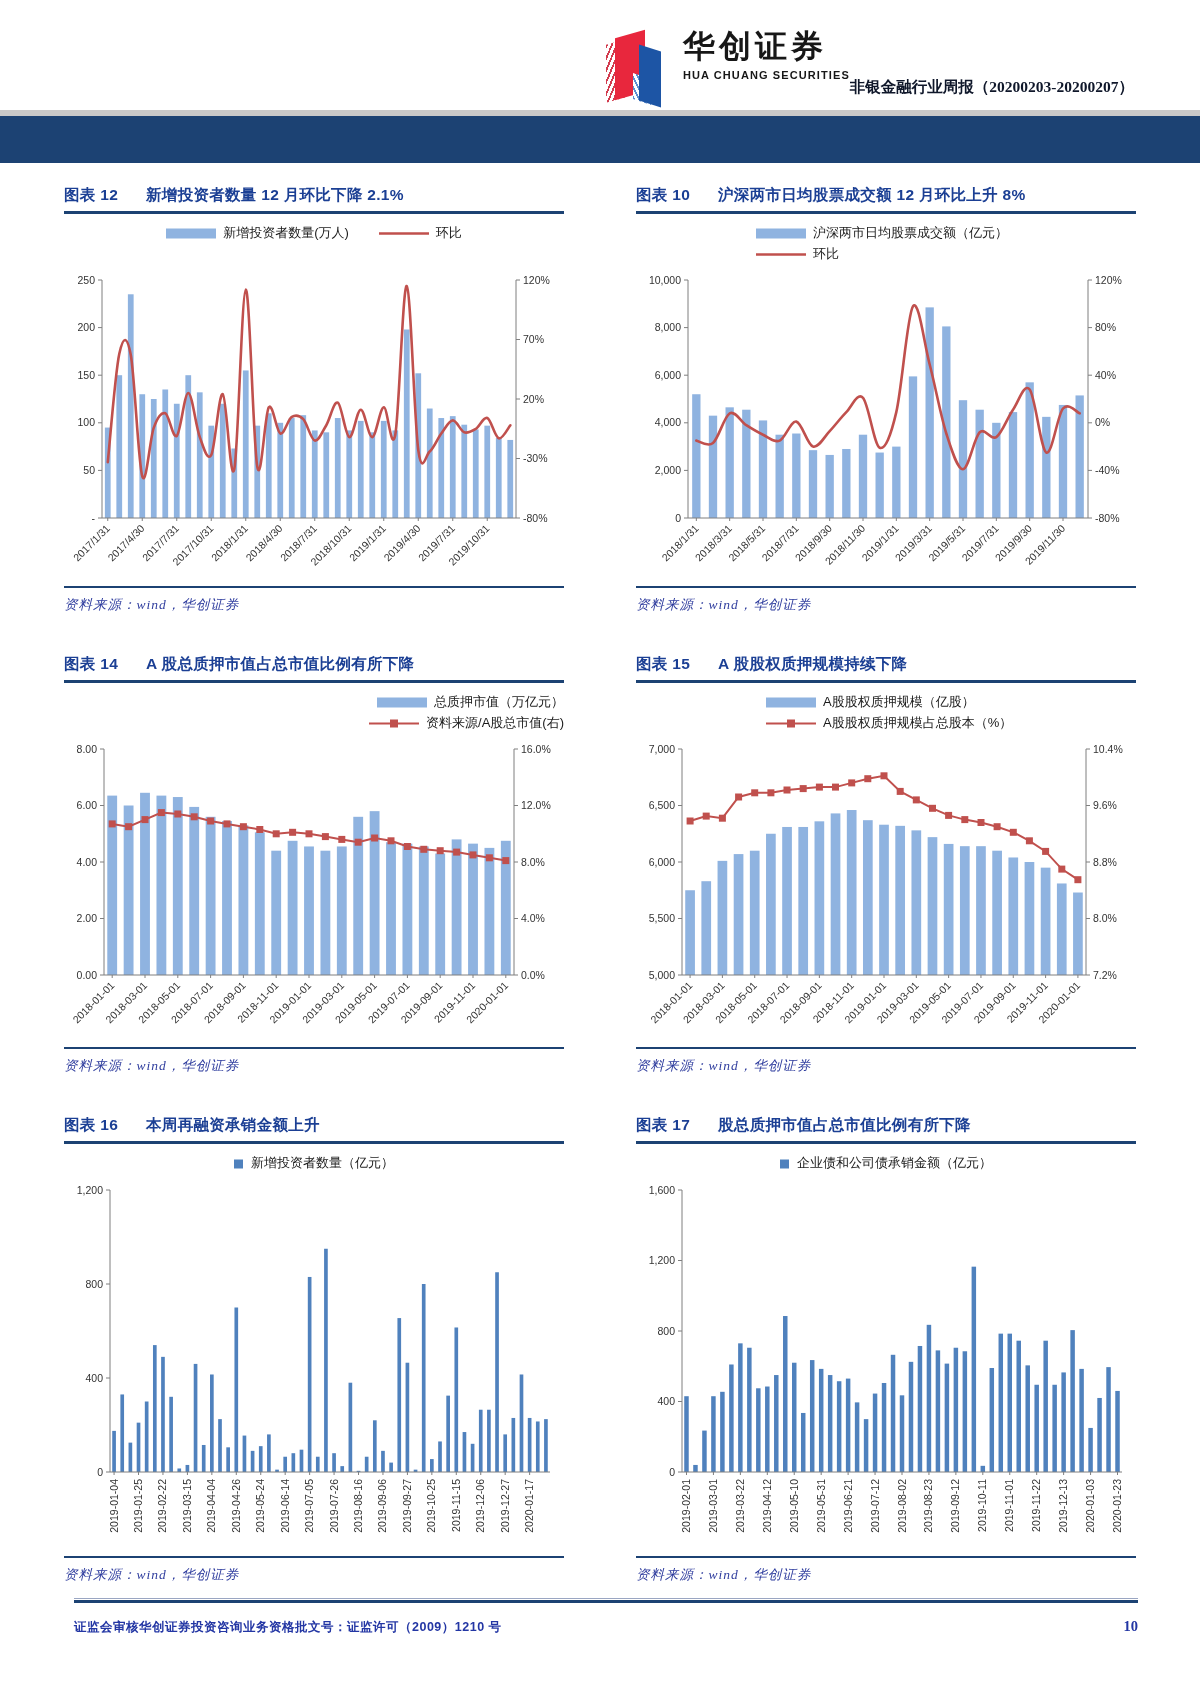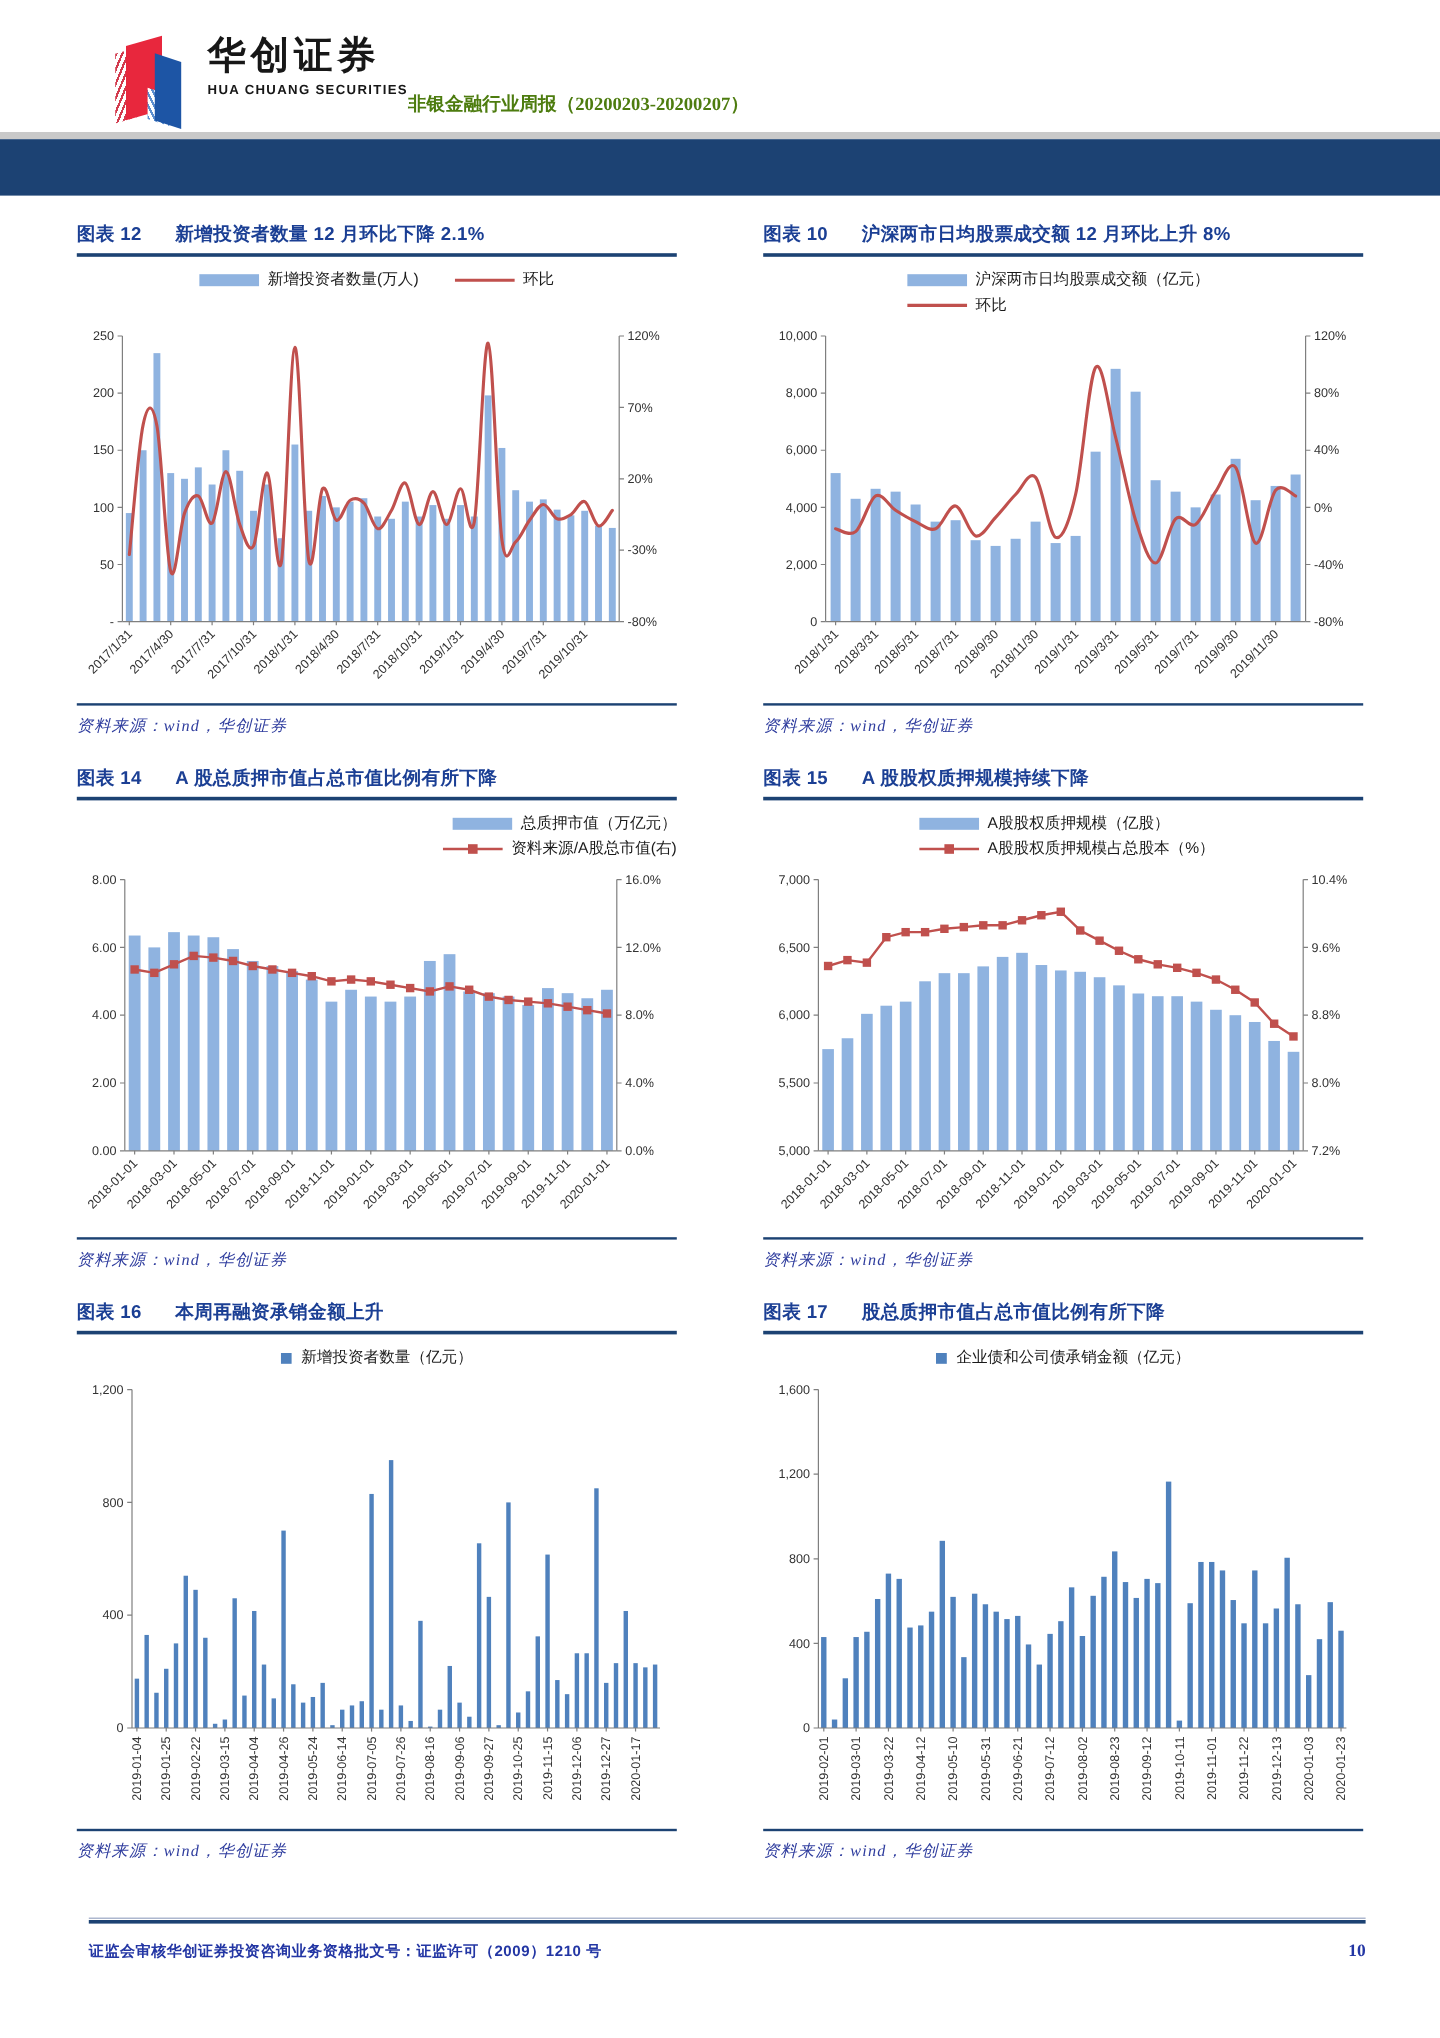--- a/index.html
+++ b/index.html
@@ -1,35 +1,35 @@
 <!DOCTYPE html>
 <html><head>
 <meta charset="utf-8">
 <style>
   html,body{margin:0;padding:0;background:#e8e8e8;}
   .page{position:relative;width:1200px;height:1698px;margin:0 auto;background:#ffffff;
         font-family:"Liberation Sans",sans-serif;overflow:hidden;}
   
-  .header{height:104px;padding:26px 66px 0 74px;display:flex;justify-content:flex-start;align-items:flex-end;box-sizing:border-box;margin-left:22px;}
+  .header{height:104px;padding:26px 66px 0 74px;display:flex;justify-content:flex-end;align-items:flex-end;box-sizing:border-box;margin-left:22px;}
   .logo{display:flex;gap:13px;align-items:flex-start;}
   .logo-mark{position:relative;width:64px;height:74px;flex:0 0 auto;}
   .mark-stripes{position:absolute;left:0;top:12px;width:20px;height:58px;
      background:repeating-linear-gradient(115deg,#d23b4e 0 2px,#ffffff 2px 5px);transform:skewY(-16deg);}
   .mark-red{position:absolute;left:9px;top:4px;width:30px;height:62px;background:#e8273d;transform:skewY(-16deg);}
   .mark-blue{position:absolute;left:33px;top:18px;width:22px;height:56px;background:#1d55a5;transform:skewY(18deg);}
   .mark-blue-stripes{position:absolute;left:27px;top:46px;width:18px;height:26px;
      background:repeating-linear-gradient(60deg,#5c8fd0 0 2px,#ffffff 2px 5px);transform:skewY(18deg);}
   .logo-cn{font-size:32px;font-weight:bold;color:#171717;letter-spacing:4px;line-height:1.05;}
   .logo-en{font-size:11px;font-weight:bold;color:#171717;letter-spacing:1.1px;margin-top:5px;}
-  .report-tag{font-family:"Liberation Serif",serif;font-weight:bold;font-size:15.5px;color:#4d7c0f;padding-bottom:6px;white-space:nowrap;}
+  .report-tag{font-family:"Liberation Serif",serif;font-weight:bold;font-size:15.5px;color:#0f172a;padding-bottom:6px;white-space:nowrap;}
   .band-gray{height:6px;background:#c9c9c9;margin-top:6px;}
   .band-navy{height:47px;background:#1c4273;}
   
   .grid{display:grid;grid-template-columns:500px 500px;justify-content:space-between;
-        padding:22px 64px 0 64px;row-gap:24px;}
+        padding:22px 64px 0 64px;row-gap:40px;}
   .fig-title{font-size:15.5px;font-weight:bold;color:#1b3f94;padding-bottom:5px;border-bottom:3px solid #1c4273;margin-bottom:10px;letter-spacing:.3px;}
   .fig-label{margin-right:28px;}
   .legend{display:flex;align-items:flex-start;box-sizing:border-box;}
   .legend.center{justify-content:center;gap:30px;}
   .legend.stack{flex-direction:column;gap:3px;}
   .legend.h2{height:46px;}
   .legend.h1{height:26px;}
   .l-item{display:flex;align-items:center;gap:7px;font-size:13px;color:#1a1a1a;white-space:nowrap;}
   svg.chart{display:block;}
   .sep{border-top:2px solid #1c4273;margin-top:8px;}

